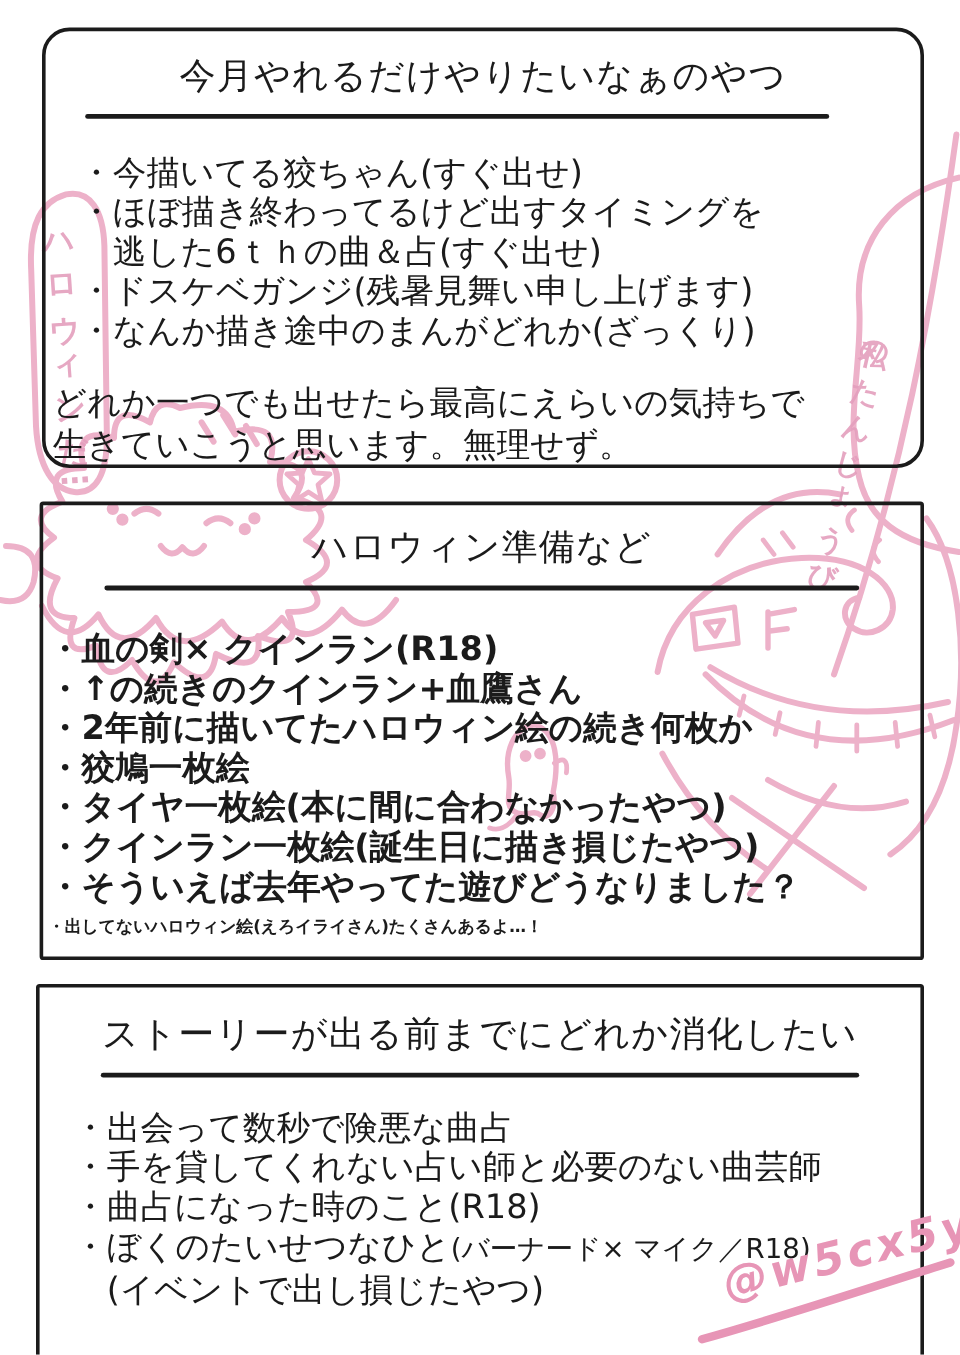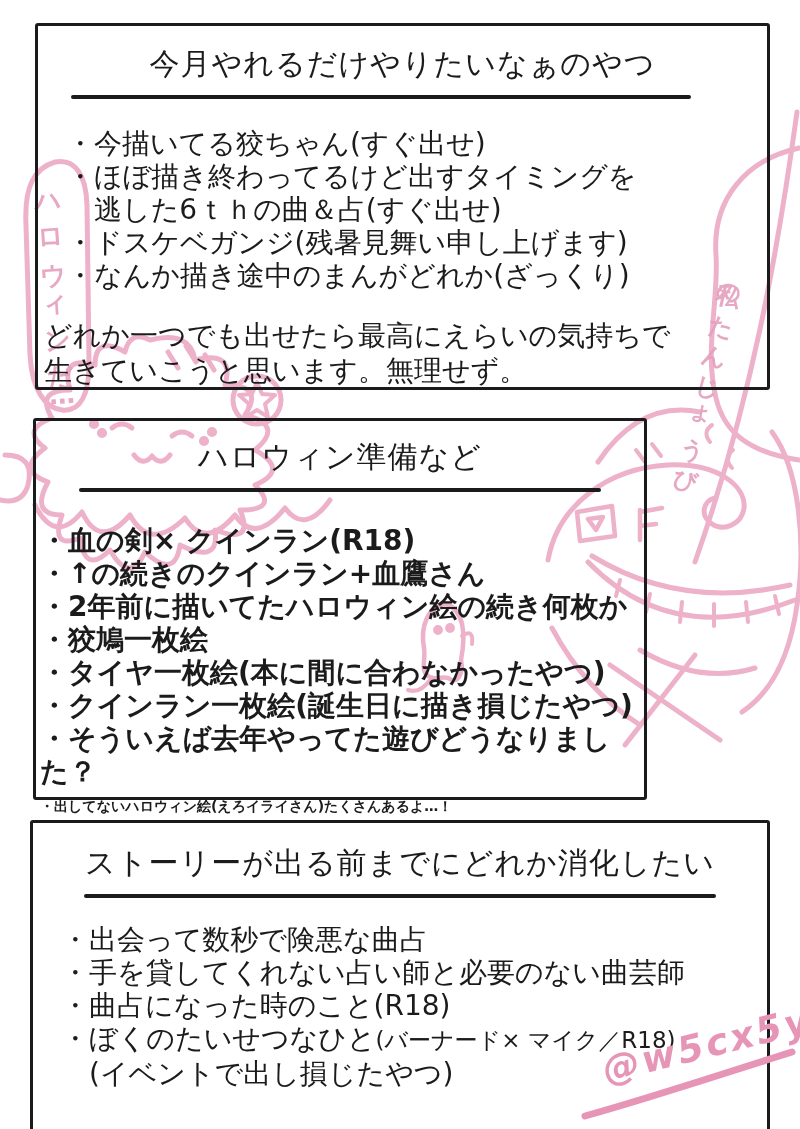--- a/index.html
+++ b/index.html
@@ -25,22 +25,22 @@
     transform:rotate(-14deg); transform-origin:left top;
     color:#e795b6; font-size:37px; font-style:italic; font-weight:bold;
     letter-spacing:3px; font-family:"DejaVu Sans","Liberation Sans",sans-serif;
   }
   
   .task-box {
     position:absolute; z-index:1;
     border:3px solid #1b1b1b; border-radius:3px;
     background:transparent; box-sizing:border-box;
   }
-  .box-1 { left:35px; top:23px;  width:735px; height:367px; }
-  .box-2 { left:33px; top:418px; width:614px; height:382px; }
+  .box-1 { left:35px; top:23px;  width:735px; height:367px;border-radius:23px; }
+  .box-2 { left:33px; top:418px; width:737px; height:382px; }
   .box-3 { left:30px; top:820px; width:740px; height:322px; }
 
   .box-title {
     margin:0; text-align:center; font-weight:normal;
     font-size:30px; line-height:36px; letter-spacing:1px;
   }
   .box-1 .box-title { padding-top:20px; }
   .box-2 .box-title { padding-top:18px; }
   .box-3 .box-title { padding-top:22px; }
 

